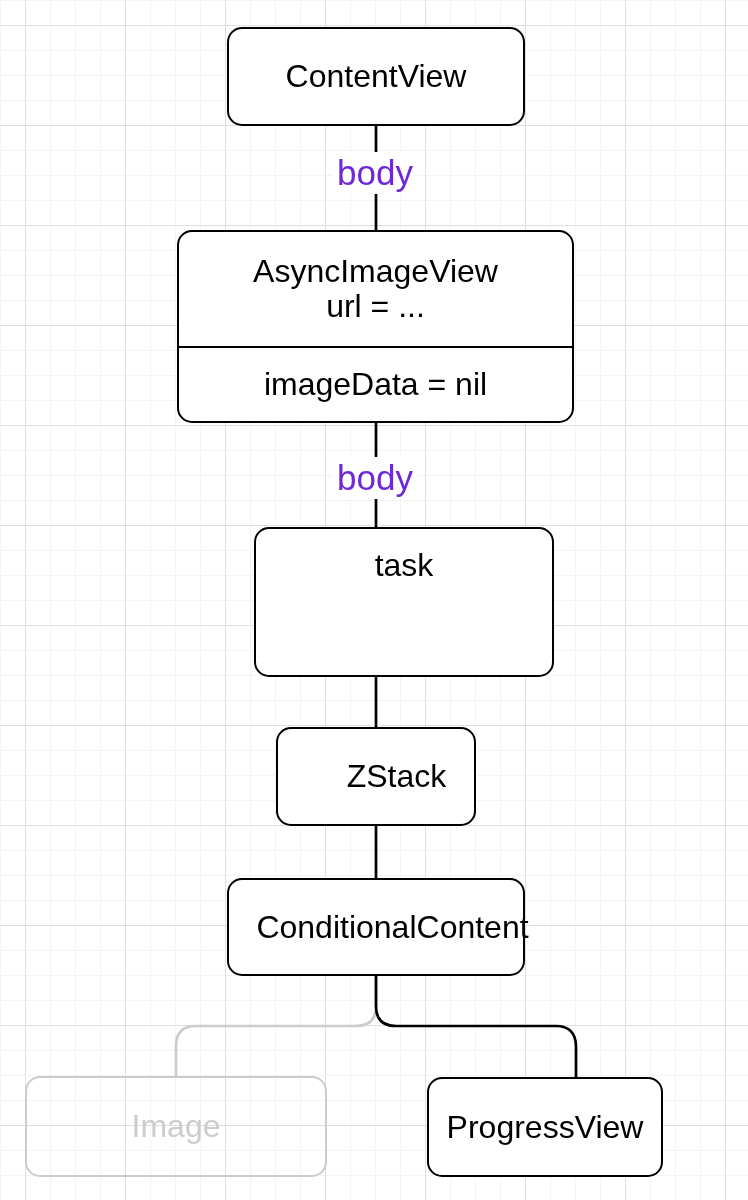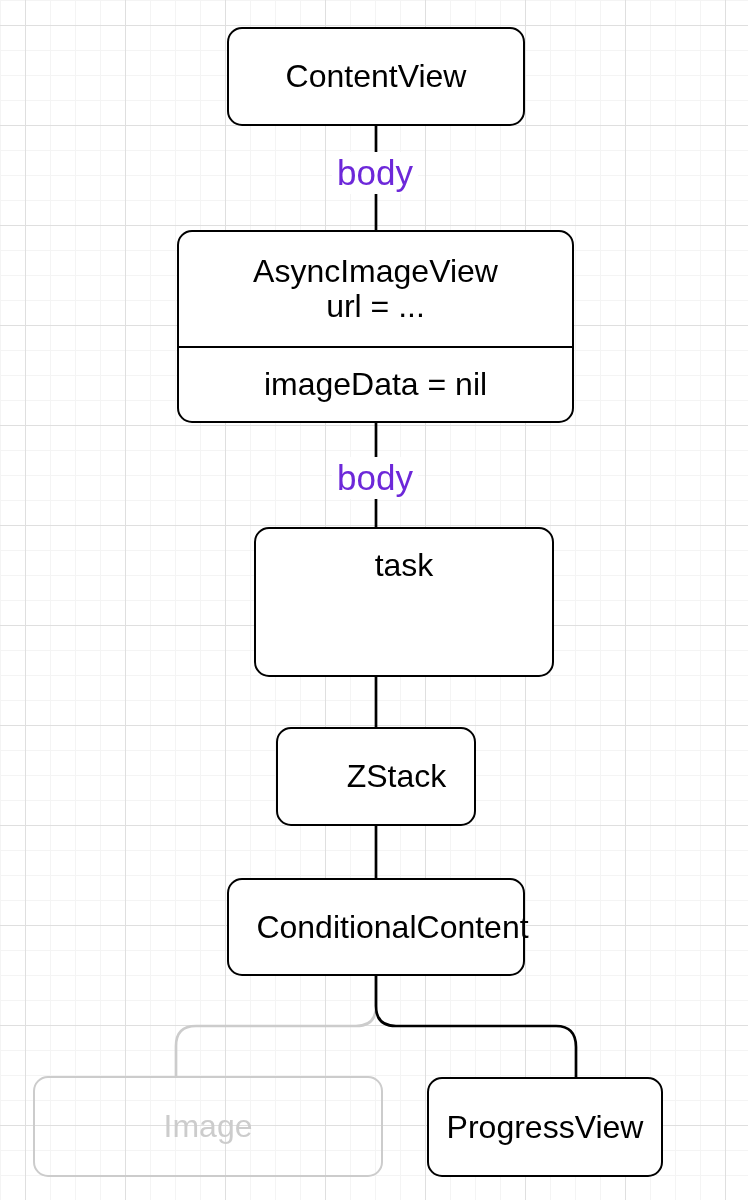--- a/index.html
+++ b/index.html
@@ -50,22 +50,22 @@
   .node .sec-top { flex: 0 0 auto; }
   .node .sec-bottom { flex: 1 1 auto; border-top: 2.2px solid #000000; }
 
   .node-content-view       { left: 227px; top: 27px;   width: 298px; height: 99px; }
   .node-async-image-view   { left: 177px; top: 230px;  width: 397px; height: 193px; justify-content: flex-start; }
   .node-async-image-view .sec-top { height: 113.5px; }
   .node-task               { left: 226px; top: 527px;  width: 300px; height: 150px; justify-content: flex-start; margin-left: 28px; }
   .node-task .sec-top { height: 72.5px; }
   .node-zstack             { left: 276px; top: 727px;  width: 200px; height: 99px; padding-left: 41px; }
   .node-conditional        { left: 227px; top: 878px;  width: 298px; height: 98px; padding-left: 33px; }
-  .node-image              { left: 25px;  top: 1076px; width: 350px; height: 101px;
-                             background: transparent; border-color: #cccccc; color: #cccccc; margin-left: 8px; }
+  .node-image              { left: 25px;  top: 1076px; width: 302px; height: 101px;
+                             background: transparent; border-color: #cccccc; color: #cccccc; }
   .node-progress-view      { left: 427px; top: 1077px; width: 236px; height: 100px; }
 
   .edge-label {
     position: absolute;
     transform: translate(-50%, -50%);
     background: #ffffff;
     padding: 1px 5px;
     font-size: 35px;
     color: #6d28d9;
     white-space: nowrap;

